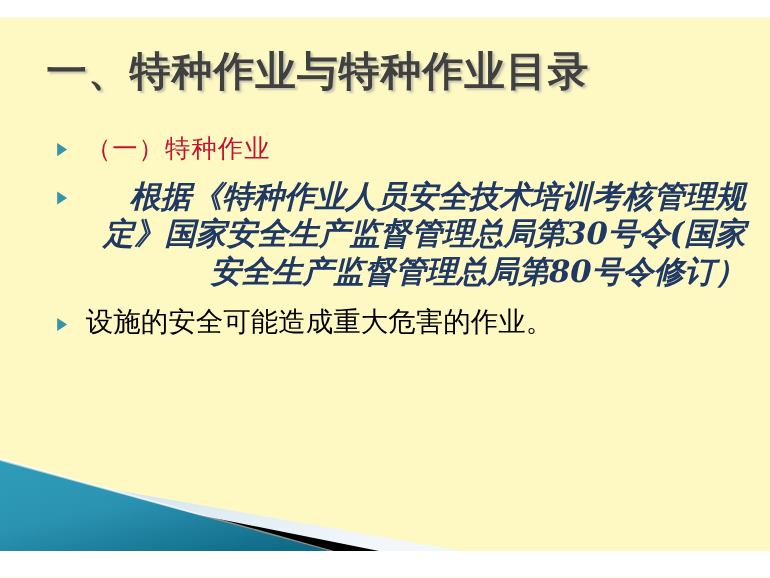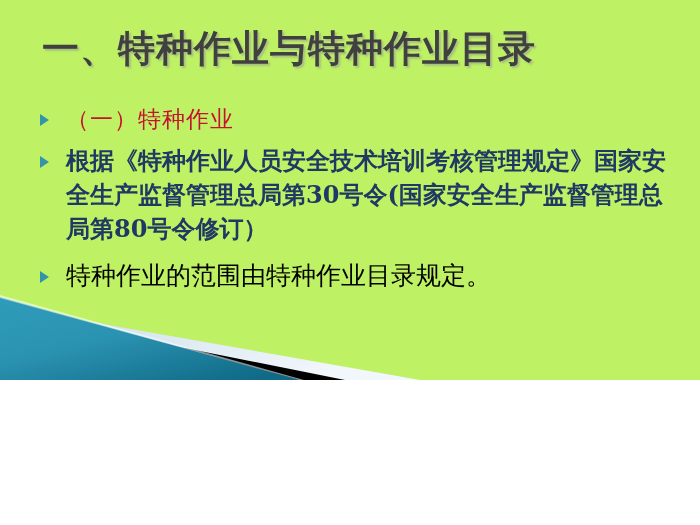--- a/index.html
+++ b/index.html
@@ -12,24 +12,24 @@
     width: 700px;
     height: 525px;
     overflow: hidden;
     font-family: "Liberation Sans", "DejaVu Sans", sans-serif;
     position: relative;
   }
 
   .slide {
     position: absolute;
     left: 0;
-    top: 0;
+    top: 16px;
     width: 700px;
-    height: 380px;
-    background: #bef264;
+    height: 485px;
+    background: #fef9c3;
     overflow: hidden;
   }
 
   
   .slide-title {
     position: absolute;
     left: 42px;
     top: 26px;
     width: 620px;
     font-size: 37px;
@@ -47,21 +47,21 @@
     left: 0;
     top: 104px;
     width: 700px;
     height: 320px;
   }
 
   .bullet-row {
     position: relative;
     display: block;
     padding-left: 66px;
-    margin: 0;
+    margin: 12px;
   }
 
   .bullet-mark {
     position: absolute;
     left: 40px;
     width: 0;
     height: 0;
     border-top: 6px solid transparent;
     border-bottom: 6px solid transparent;
     border-left: 9px solid #3494A8;
@@ -79,28 +79,30 @@
     letter-spacing: 1px;
     font-family: "Liberation Sans", "DejaVu Sans", sans-serif;
   }
 
   
   .line-navy {
     margin-top: 10px;
   }
   .line-navy .bullet-mark { top: 12px; }
   .line-navy .txt {
-    font-size: 24px;
+    font-size: 28px;
     color: #1F3864;
     line-height: 34px;
     font-family: "DejaVu Serif", "Liberation Serif", serif;
+    font-style: italic;
     font-weight: bold;
     letter-spacing: 0px;
     display: block;
     max-width: 600px;
+    text-align: right;
   }
 
   
   .line-black {
     margin-top: 10px;
   }
   .line-black .bullet-mark { top: 14px; }
   .line-black .txt {
     font-size: 25px;
     color: #000000;
@@ -151,21 +153,21 @@
     </div>
 
     <div class="bullet-row line-navy">
       <span class="bullet-mark"></span>
       <span class="txt">根据《特种作业人员安全技术培训考核管理规定》国家安全生产监督管理总局第30号令(国家安全生产监督管理总局第80号令修订）</span>
     </div>
 
 
     <div class="bullet-row line-last">
       <span class="bullet-mark"></span>
-      <span class="txt">特种作业的范围由特种作业目录规定。</span>
+      <span class="txt">设施的安全可能造成重大危害的作业。</span>
     </div>
 
   </div>
 
   <div class="footer-deco">
     <svg width="700" height="110" viewBox="0 0 700 110" xmlns="http://www.w3.org/2000/svg">
       <defs>
         <linearGradient id="tealGrad" x1="0" y1="0" x2="0.85" y2="1">
           <stop offset="0%" stop-color="#2E9CBA"></stop>
           <stop offset="45%" stop-color="#2B93B2"></stop>

